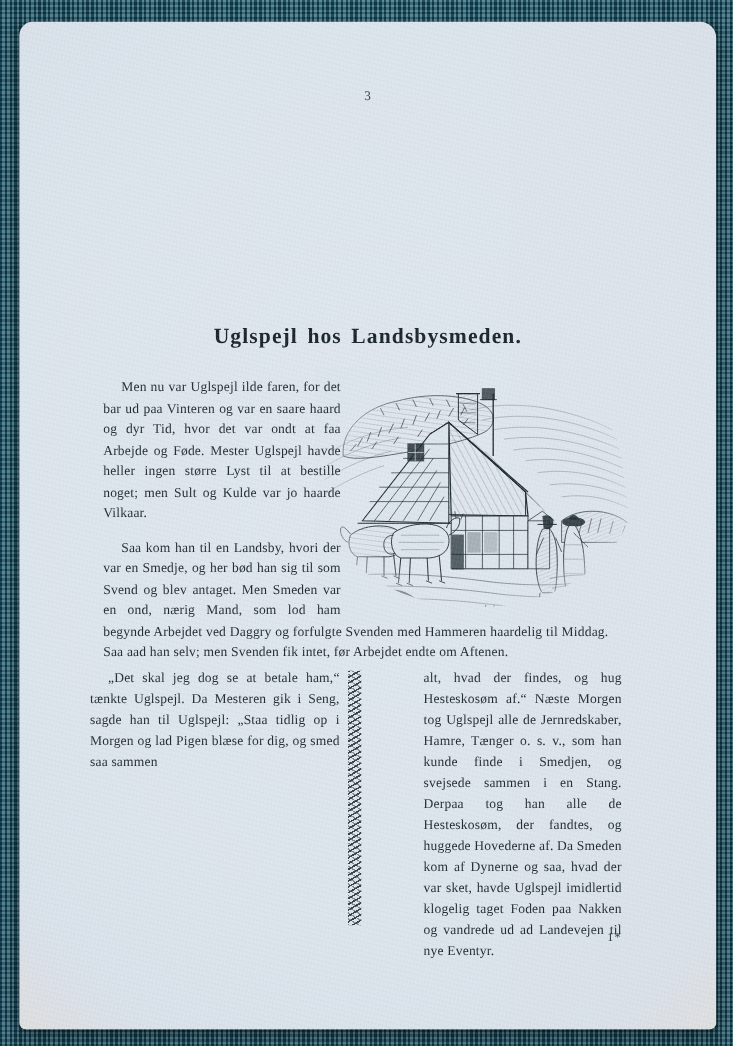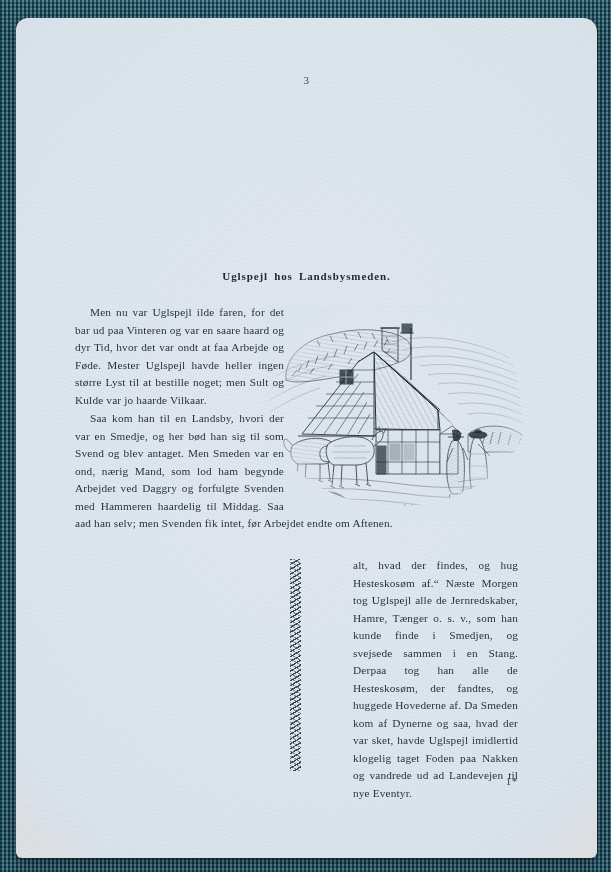--- a/index.html
+++ b/index.html
@@ -70,42 +70,42 @@
     font-size: 11px;
     color: #33414e;
     letter-spacing: .5px;
   }
 
   
   .chapter-title {
     position: absolute;
     top: 252px; left: 0; width: 581px;
     text-align: center;
-    font-size: 11px;
+    font-size: 18px;
     font-weight: 600;
     color: #17222c;
     letter-spacing: .9px;
     word-spacing: 2.5px;
     font-family: "Liberation Serif", serif;
   }
 
   
   #textblock {
     position: absolute;
     left: 59px;
     top: 286px;
     width: 443px;
     color: #1d2830;
     font-size: 11.3px;
     line-height: 17.5px;
     text-align: justify;
     font-family: "Liberation Serif", serif;
     letter-spacing: .15px;
   }
-  #textblock p { margin: 0; text-indent: 15px; }
+  #textblock p { margin: 11px; text-indent: 15px; }
   #textblock p + p { margin-top: 1px; }
 
   
   .illo-float {
     float: right;
     width: 222px;
     height: 200px;
     margin: 2px 0 4px 12px;
     shape-outside: inset(0);
   }
@@ -368,20 +368,23 @@
       </svg>
     </div>
 
     <div id="textblock">
       <div class="illo-float"></div>
       <p>Men nu var Uglspejl ilde faren, for det bar ud paa Vinteren og var en saare haard og dyr Tid, hvor det var ondt at faa Arbejde og Føde. Mester Uglspejl havde heller ingen større Lyst til at bestille noget; men Sult og Kulde var jo haarde Vilkaar.</p>
       <p>Saa kom han til en Landsby, hvori der var en Smedje, og her bød han sig til som Svend og blev antaget. Men Smeden var en ond, nærig Mand, som lod ham begynde Arbejdet ved Daggry og forfulgte Svenden med Hammeren haardelig til Middag. Saa aad han selv; men Svenden fik intet, før Arbejdet endte om Aftenen.</p>
     </div>
 
     <div class="cols">
+      <div class="col col-left">
+        <p>„Det skal jeg dog se at betale ham,“ tænkte Uglspejl. Da Mesteren gik i Seng, sagde han til Uglspejl: „Staa tidlig op i Morgen og lad Pigen blæse for dig, og smed saa sammen</p>
+      </div>
       <div class="colrule"></div>
       <div class="col col-right">
         <p class="cont">alt, hvad der findes, og hug Hesteskosøm af.“ Næste Morgen tog Uglspejl alle de Jernredskaber, Hamre, Tænger o. s. v., som han kunde finde i Smedjen, og svejsede sammen i en Stang. Derpaa tog han alle de Hesteskosøm, der fandtes, og huggede Hovederne af. Da Smeden kom af Dynerne og saa, hvad der var sket, havde Uglspejl imidlertid klogelig taget Foden paa Nakken og vandrede ud ad Landevejen til nye Eventyr.</p>
       </div>
     </div>
 
     <div class="signature">1*</div>
 
   </div>
 </div>

